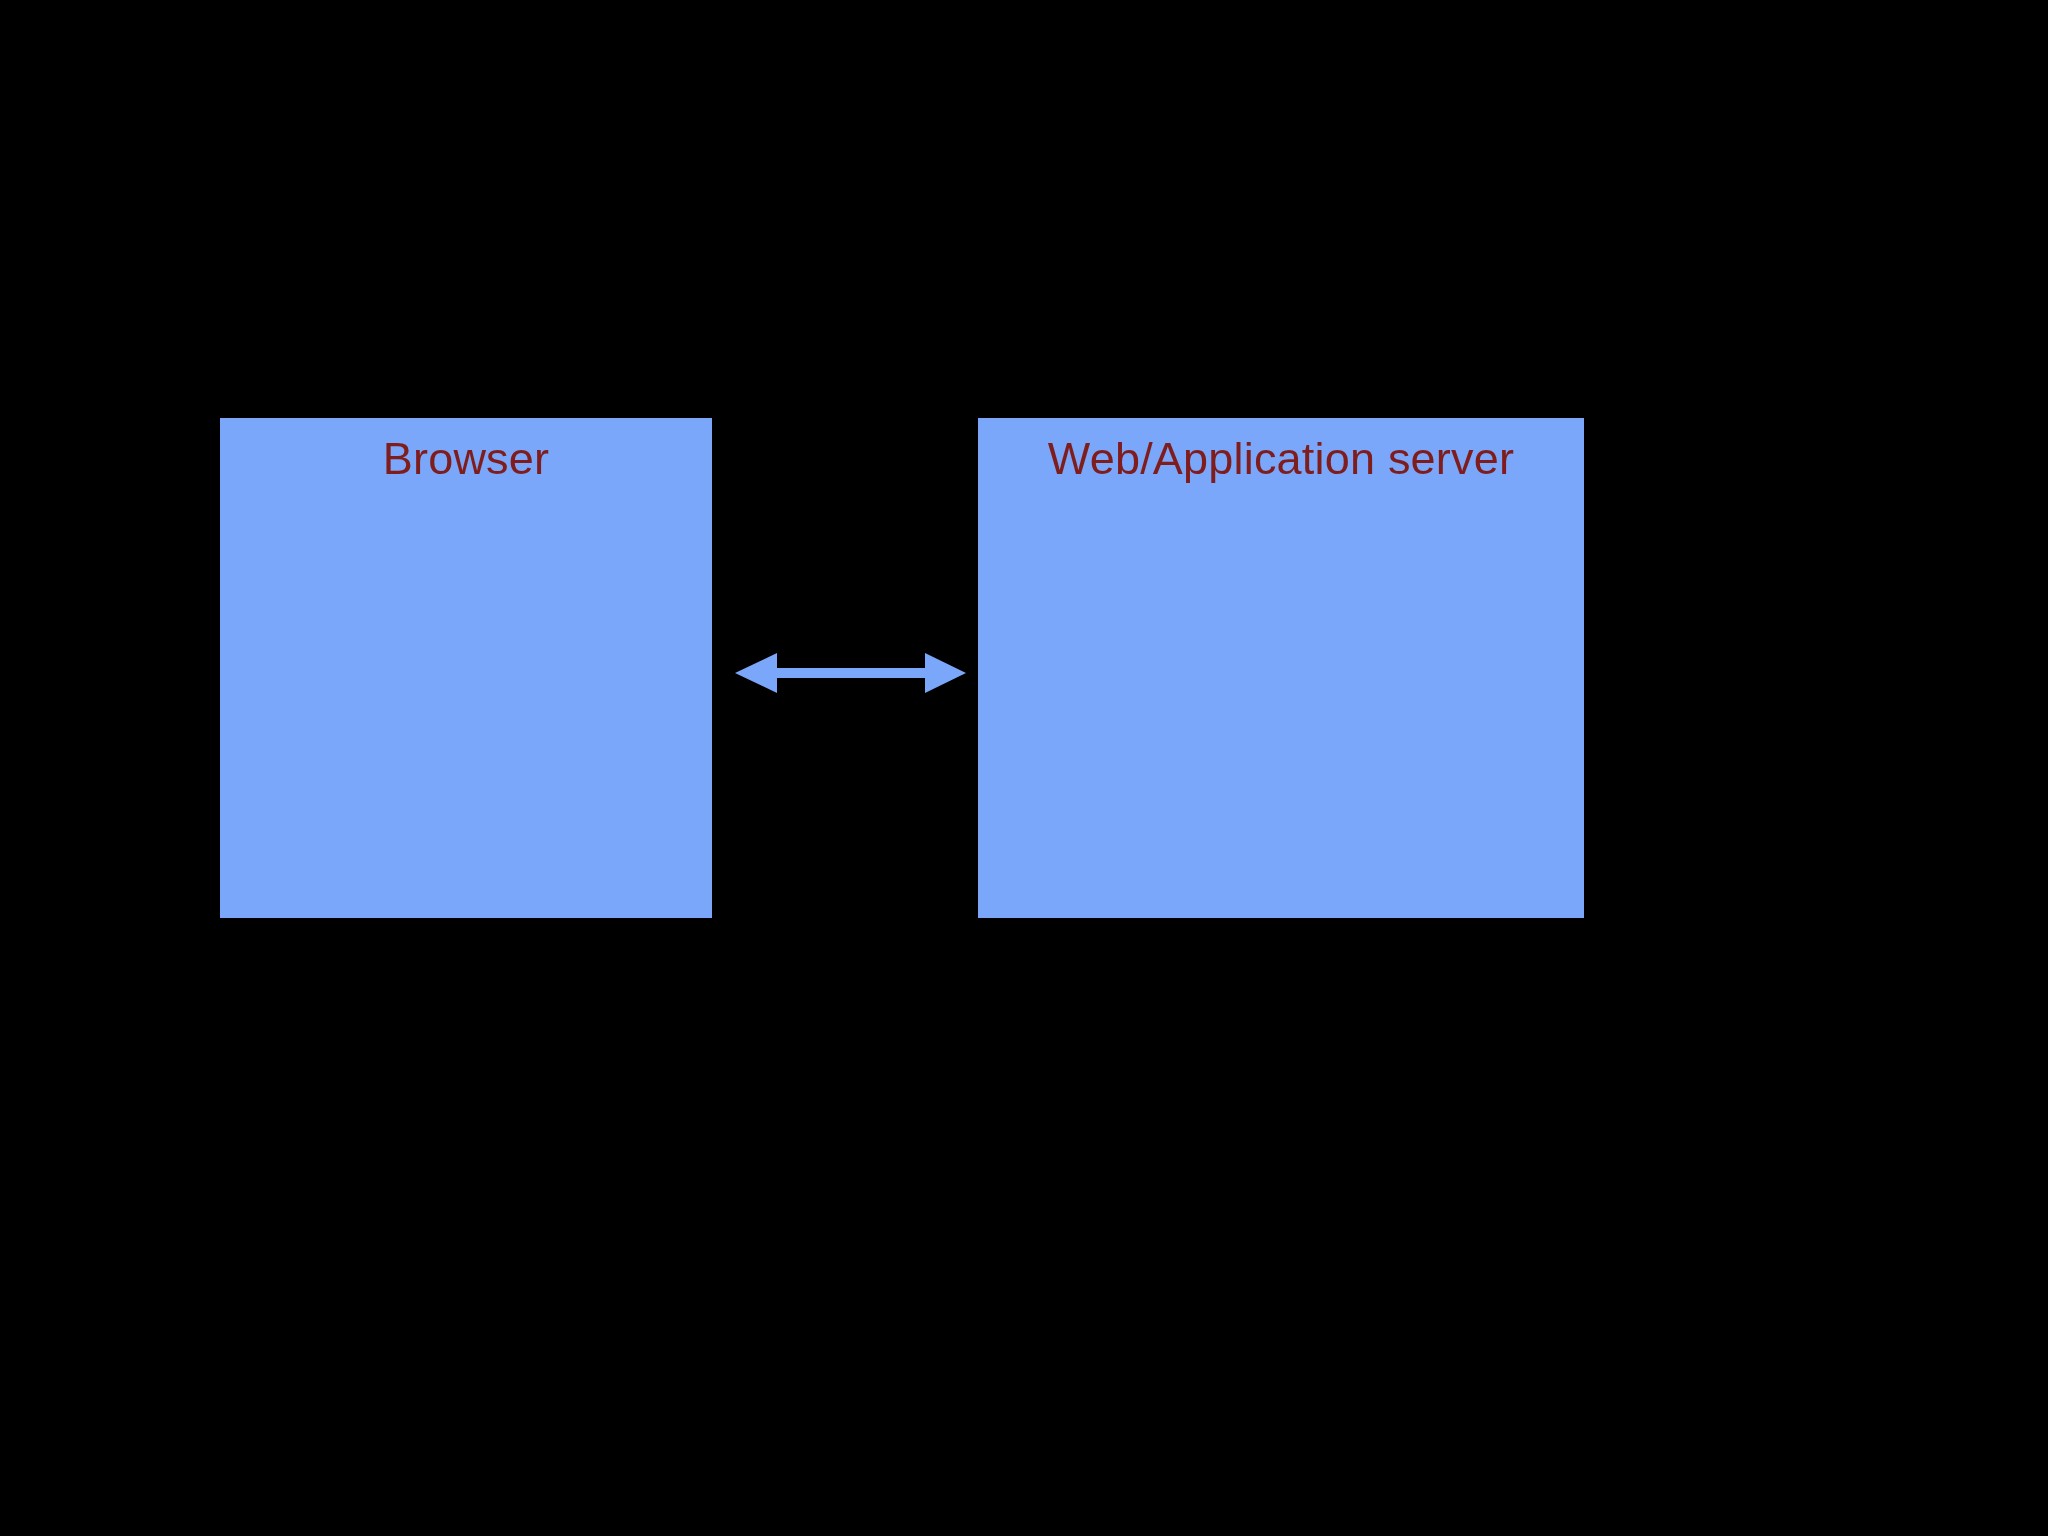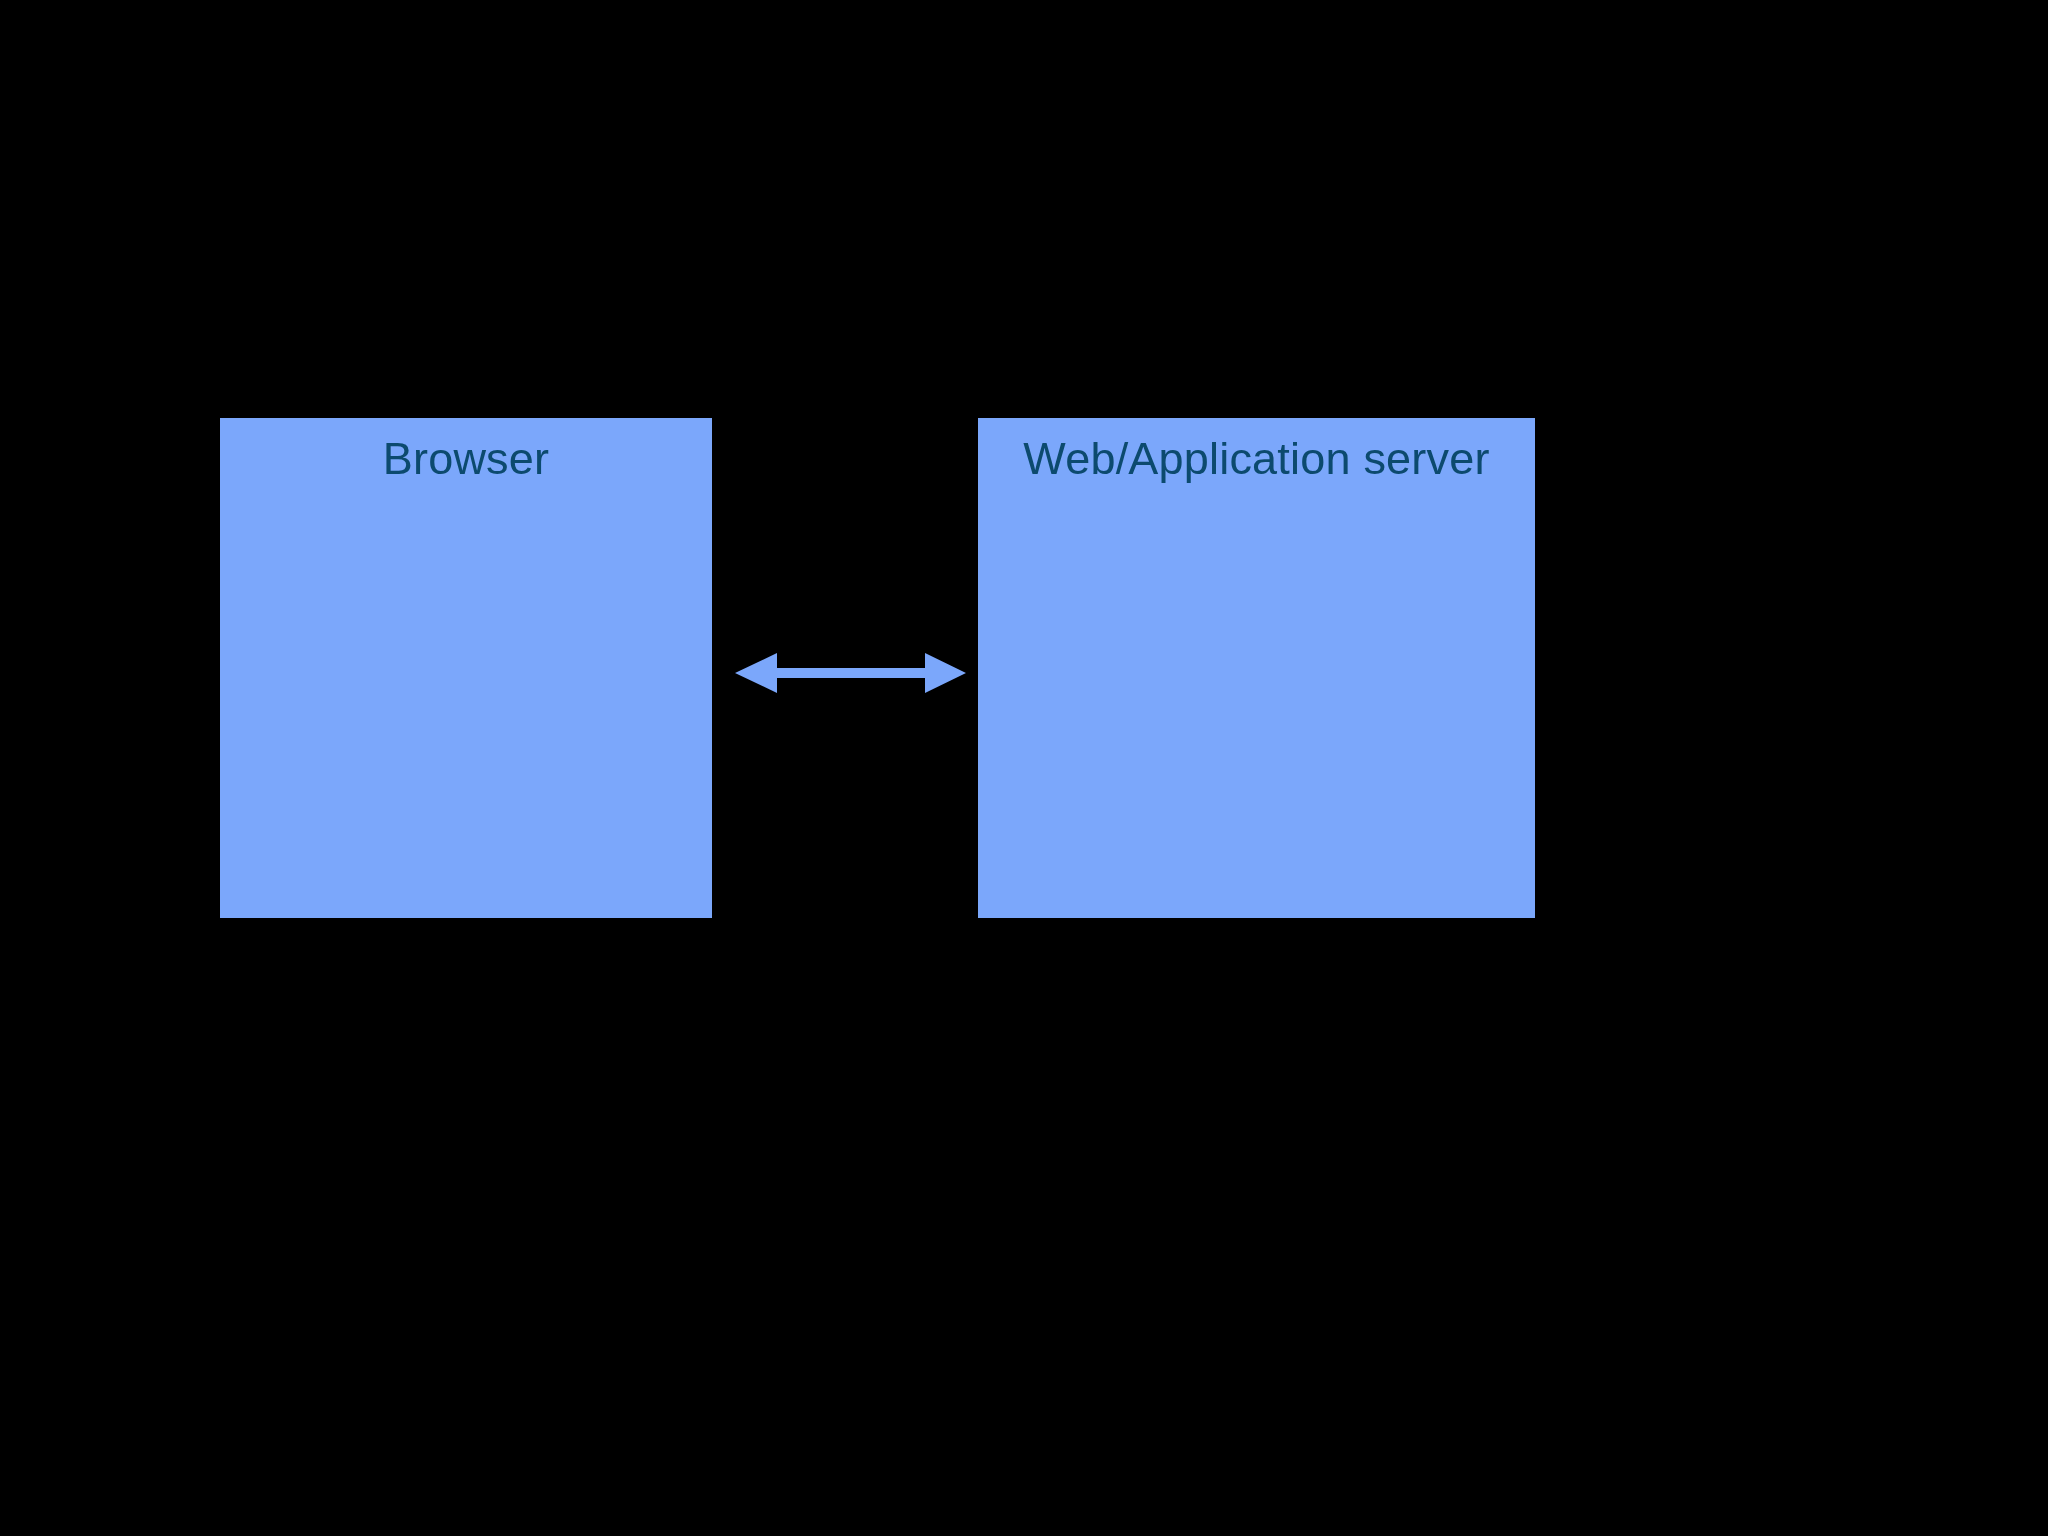--- a/index.html
+++ b/index.html
@@ -28,39 +28,39 @@
     box-sizing: border-box;
     background: #7ba7fb;
     display: block;
   }
   .node-label {
     position: absolute;
     left: 0;
     right: 0;
     top: 14px;
     text-align: center;
-    color: #0c4a6e;
+    color: #7f1d1d;
     font-family: "Liberation Sans", sans-serif;
     font-size: 45px;
     font-weight: 400;
     letter-spacing: 0.2px;
     line-height: 1.18;
     white-space: nowrap;
   }
 
   #node-browser {
     left: 220px;
     top: 418px;
     width: 492px;
     height: 500px;
   }
   #node-server {
     left: 978px;
     top: 418px;
-    width: 557px;
+    width: 606px;
     height: 500px;
     padding-left: 32px;
   }
 
   
   #connector {
     position: absolute;
     left: 730px;
     top: 645px;
     width: 240px;

